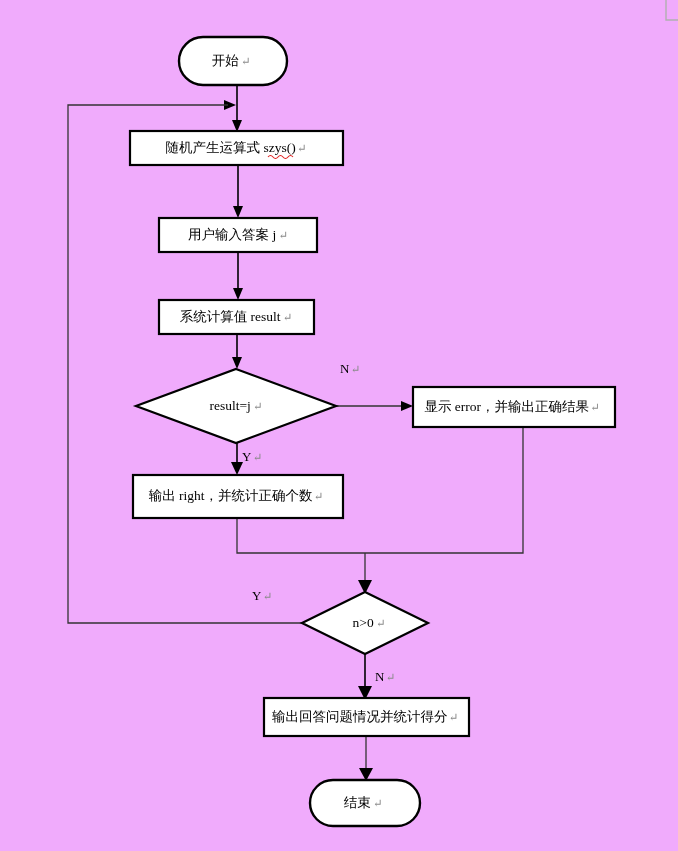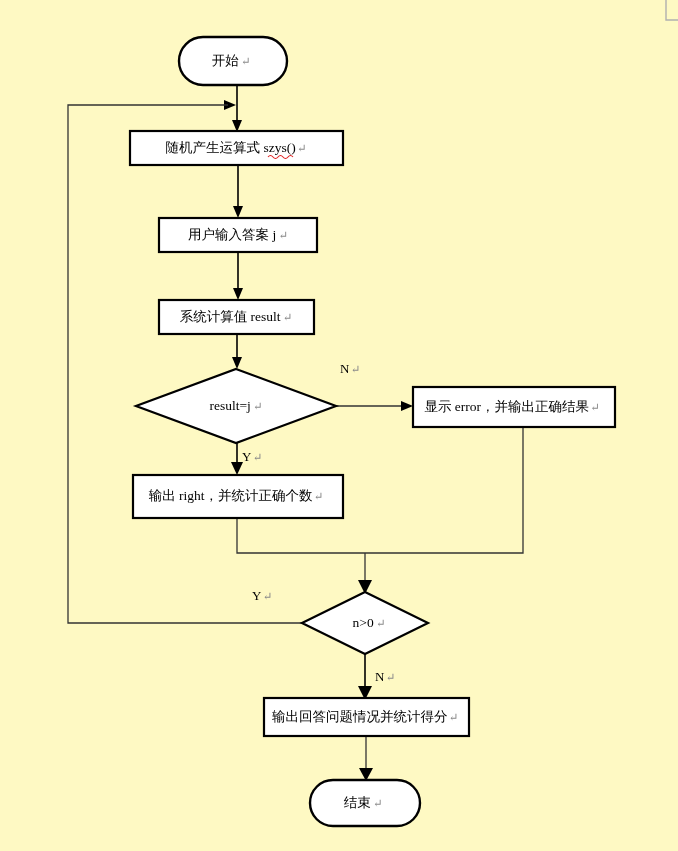--- a/index.html
+++ b/index.html
@@ -10,21 +10,21 @@
   body {
     width: 678px;
     height: 851px;
     font-family: "Liberation Serif", "DejaVu Serif", serif;
     overflow: hidden;
   }
   #flowchart-canvas {
     position: relative;
     width: 678px;
     height: 851px;
-    background: #fef9c3;
+    background: #f0abfc;
   }
   svg.diagram {
     position: absolute;
     top: 0;
     left: 0;
     width: 678px;
     height: 851px;
   }
   .node-shape {
     fill: #ffffff;

